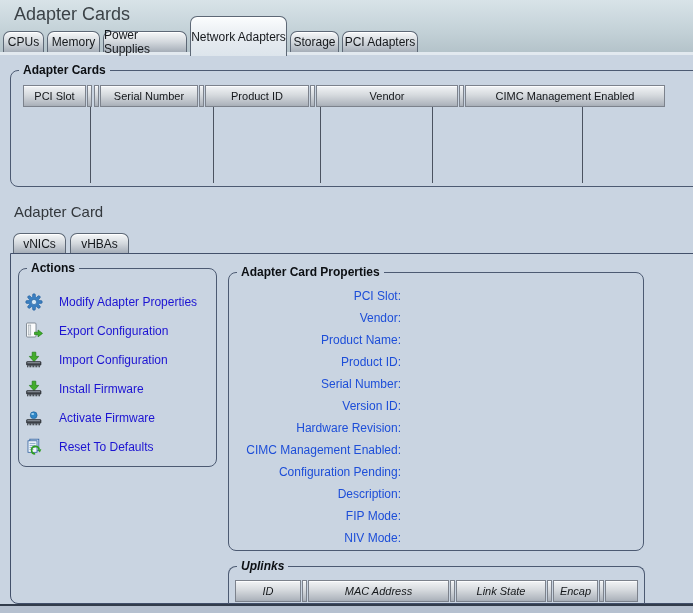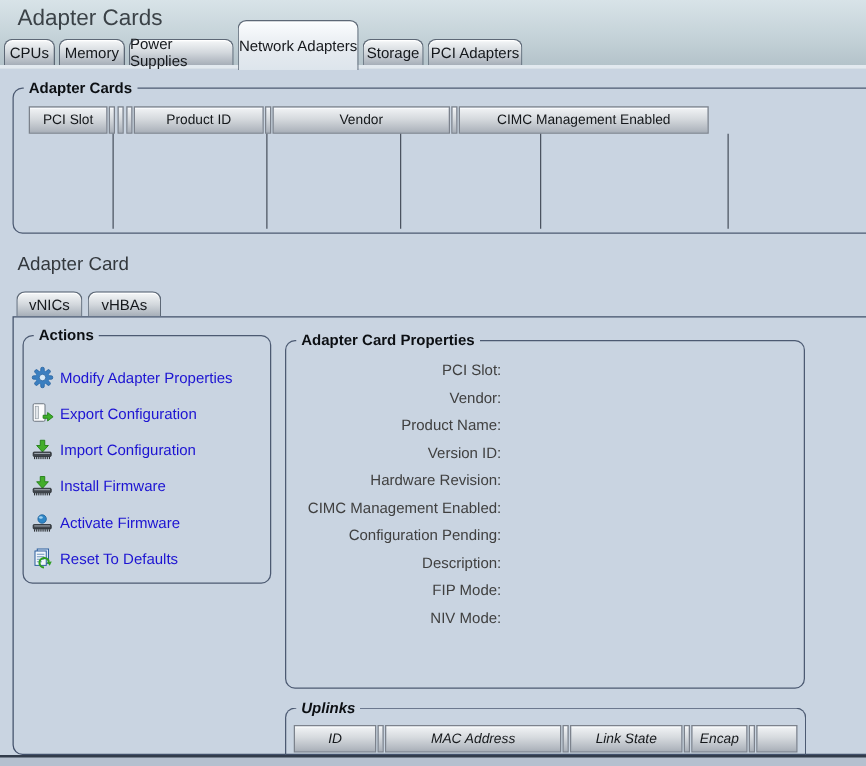--- a/index.html
+++ b/index.html
@@ -47,28 +47,28 @@
   .hrow{position:absolute;display:flex;align-items:flex-start;}
   .hcell,.hsep{box-sizing:border-box;height:22px;border:1px solid #7c828c;
     background:linear-gradient(180deg,#f2f4f6 0%,#d6dade 45%,#b2b8c0 90%,#a7aeb7 100%);
     box-shadow:inset 0 1px 0 #fcfdfe;}
   .hcell{display:flex;align-items:center;justify-content:center;
     font-size:11px;color:#14171a;overflow:hidden;white-space:nowrap;cursor:pointer;}
   .hsep{width:5px;margin:0 1px;}
   .vline{position:absolute;width:1px;background:#4b5360;}
 
   
-  .action{position:absolute;left:6px;display:flex;align-items:center;gap:5px;
+  .action{position:absolute;left:6px;display:flex;align-items:center;gap:16px;
     height:20px;font-size:12px;color:#1c13d2;cursor:pointer;white-space:nowrap;}
   .action .ic{width:18px;height:18px;flex:0 0 18px;}
 
   
   .props{position:absolute;left:4px;top:12px;width:168px;}
   .prow{height:22px;display:flex;align-items:center;justify-content:flex-end;
-    font-size:12px;color:#404040;white-space:nowrap;}
+    font-size:12px;color:#1d4ed8;white-space:nowrap;}
   .pval{position:absolute;left:178px;top:12px;width:220px;}
   .pvrow{height:22px;font-size:12px;color:#20242b;}
 </style>
 </head>
 <body>
 
 <div id="screen">
 
   <div class="top-band"></div>
   <div class="page-title">Adapter Cards</div>
@@ -82,20 +82,21 @@
     <div class="tab" style="width:49px">Storage</div>
     <div class="tab" style="width:76px">PCI Adapters</div>
   </div>
 
   <div class="fs" style="left:10px;top:70px;width:700px;height:117px;">
     <span class="legend">Adapter Cards</span>
     <div class="hrow" style="left:12px;top:14px;">
       <div class="hcell" style="width:63px">PCI Slot</div>
       <div class="hsep"></div>
       <div class="hsep"></div>
+      <div class="hcell" style="width:98px">Serial Number</div>
       <div class="hsep"></div>
       <div class="hcell" style="width:104px">Product ID</div>
       <div class="hsep"></div>
       <div class="hcell" style="width:142px">Vendor</div>
       <div class="hsep"></div>
       <div class="hcell" style="width:200px">CIMC Management Enabled</div>
     </div>
     <div class="vline" style="left:79px;top:36px;height:76px;"></div>
     <div class="vline" style="left:202px;top:36px;height:76px;"></div>
     <div class="vline" style="left:309px;top:36px;height:76px;"></div>
@@ -215,20 +216,22 @@
       <span>Reset To Defaults</span>
     </div>
   </div>
 
   <div class="fs" style="left:228px;top:272px;width:416px;height:279px;z-index:2;">
     <span class="legend">Adapter Card Properties</span>
     <div class="props">
       <div class="prow">PCI Slot:</div>
       <div class="prow">Vendor:</div>
       <div class="prow">Product Name:</div>
+      <div class="prow">Product ID:</div>
+      <div class="prow">Serial Number:</div>
       <div class="prow">Version ID:</div>
       <div class="prow">Hardware Revision:</div>
       <div class="prow">CIMC Management Enabled:</div>
       <div class="prow">Configuration Pending:</div>
       <div class="prow">Description:</div>
       <div class="prow">FIP Mode:</div>
       <div class="prow">NIV Mode:</div>
     </div>
     <div class="pval">
       <div class="pvrow"></div>

